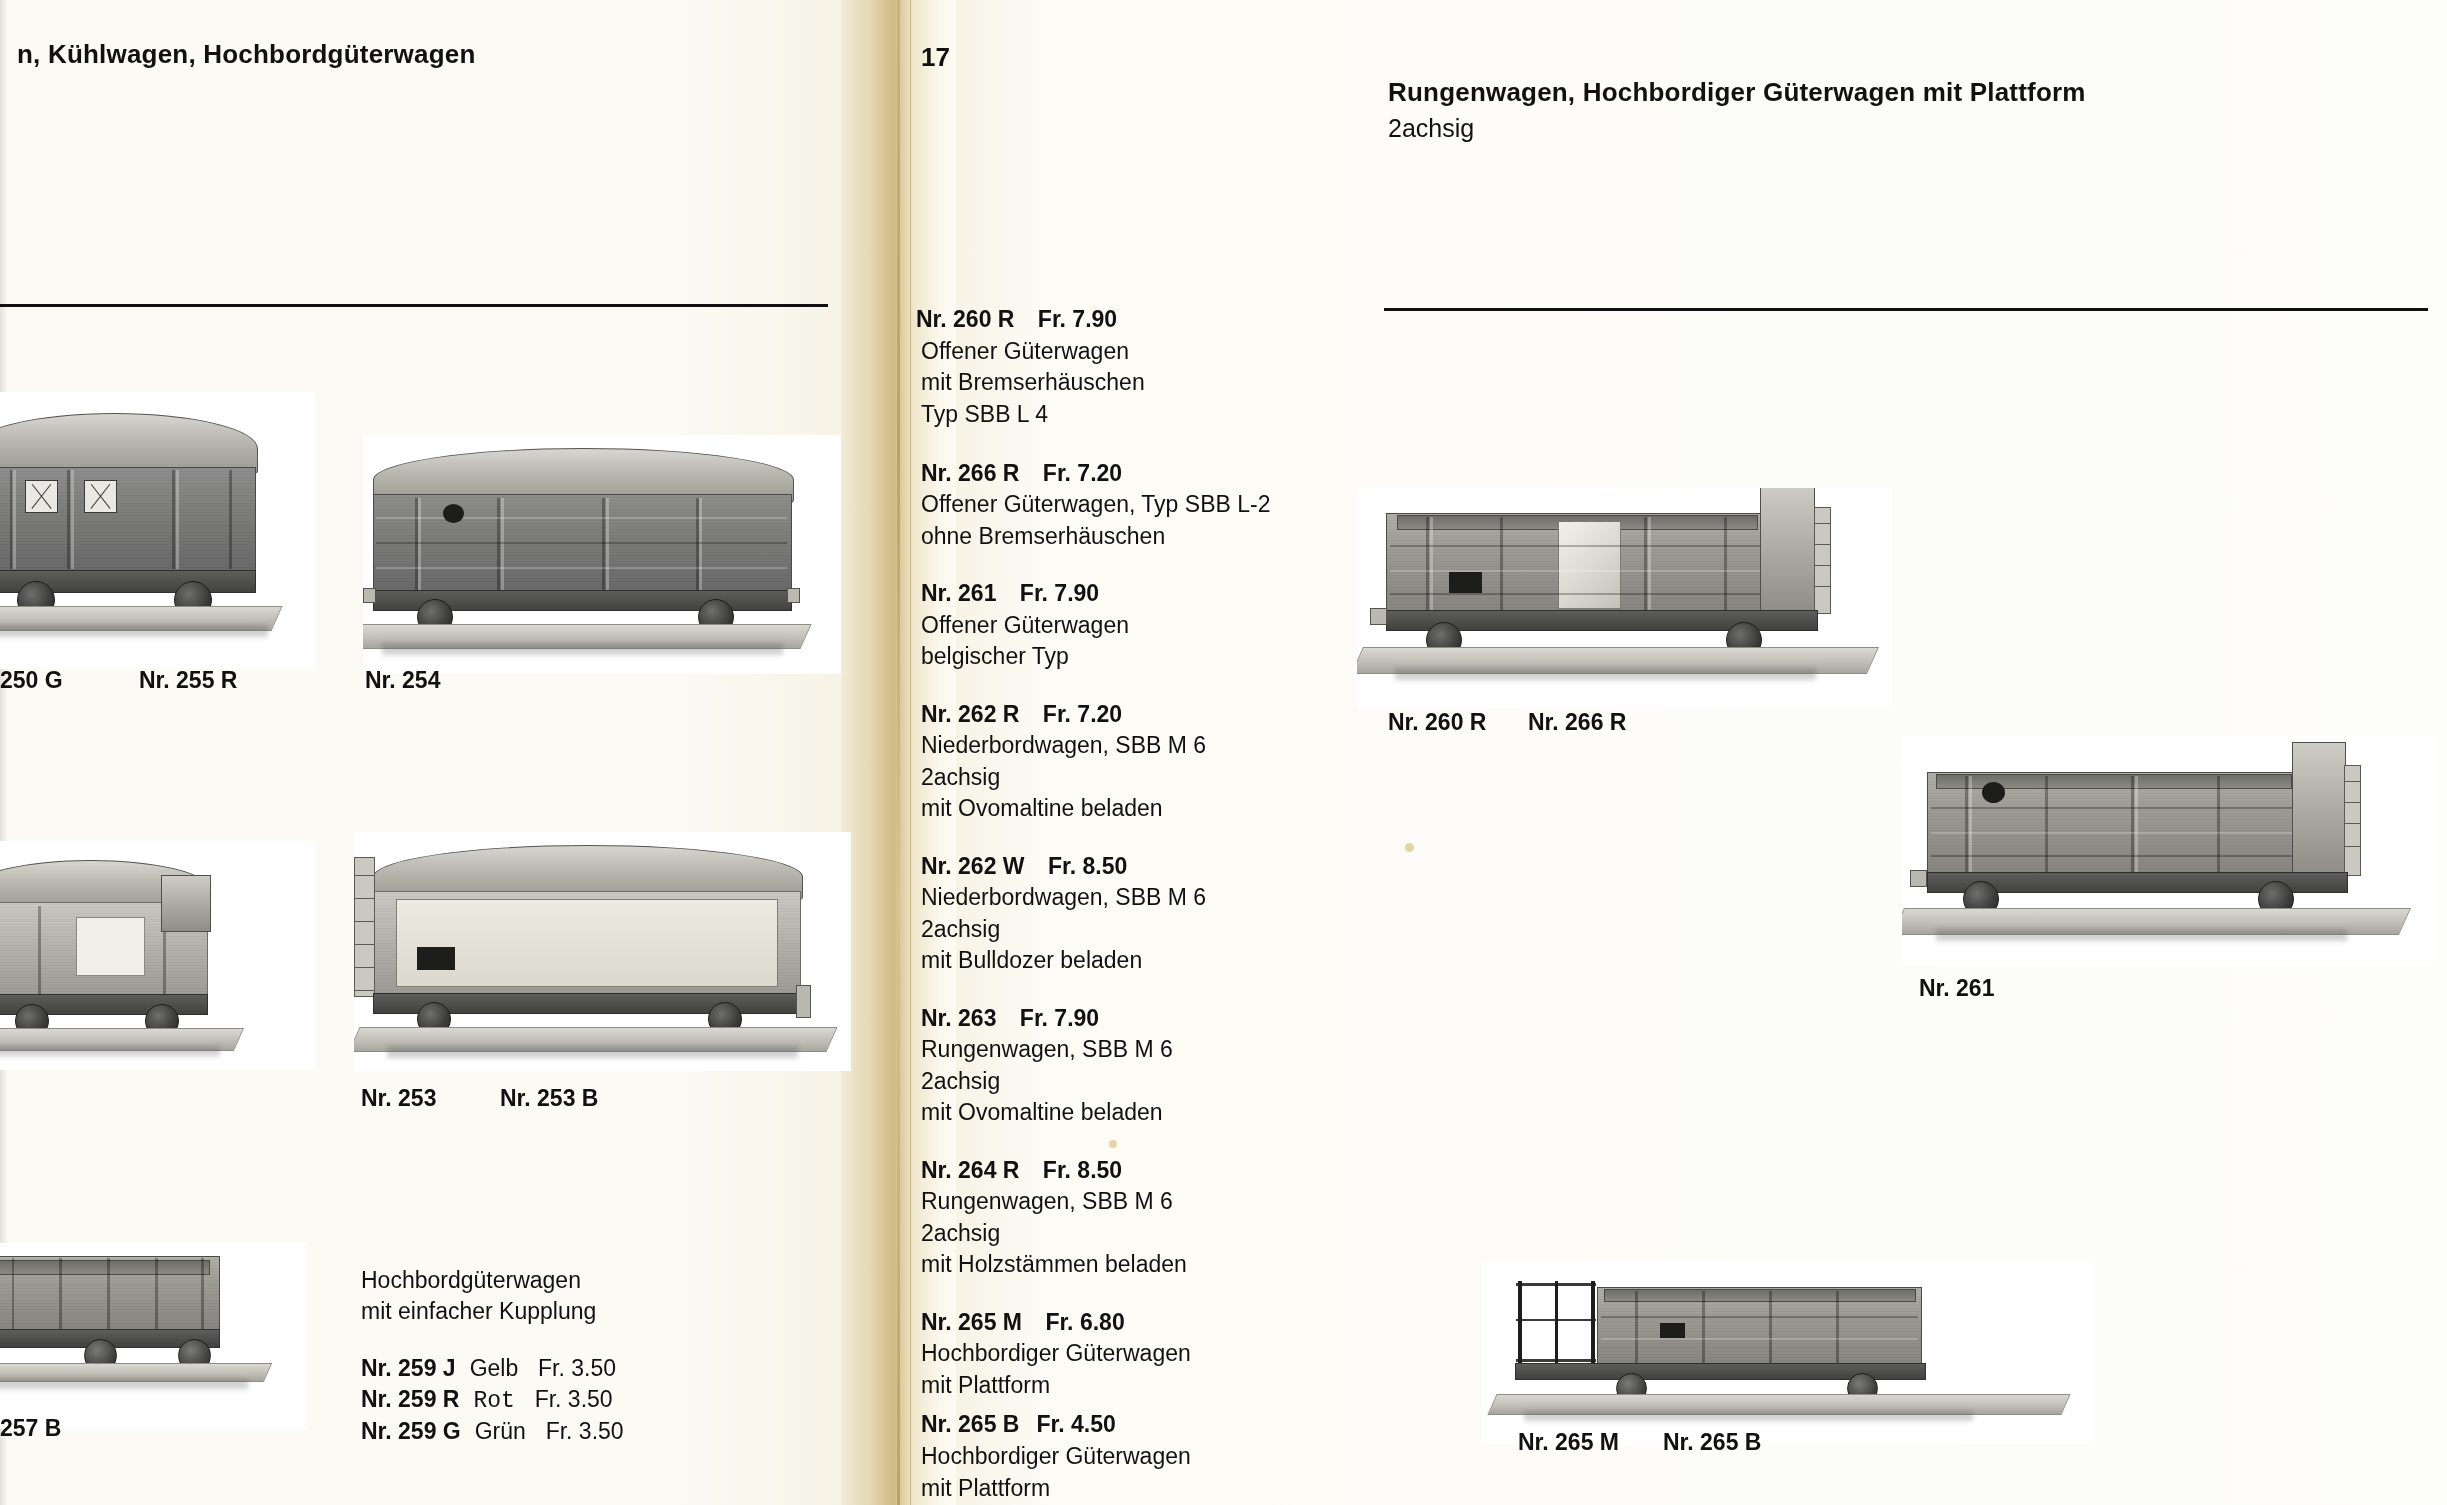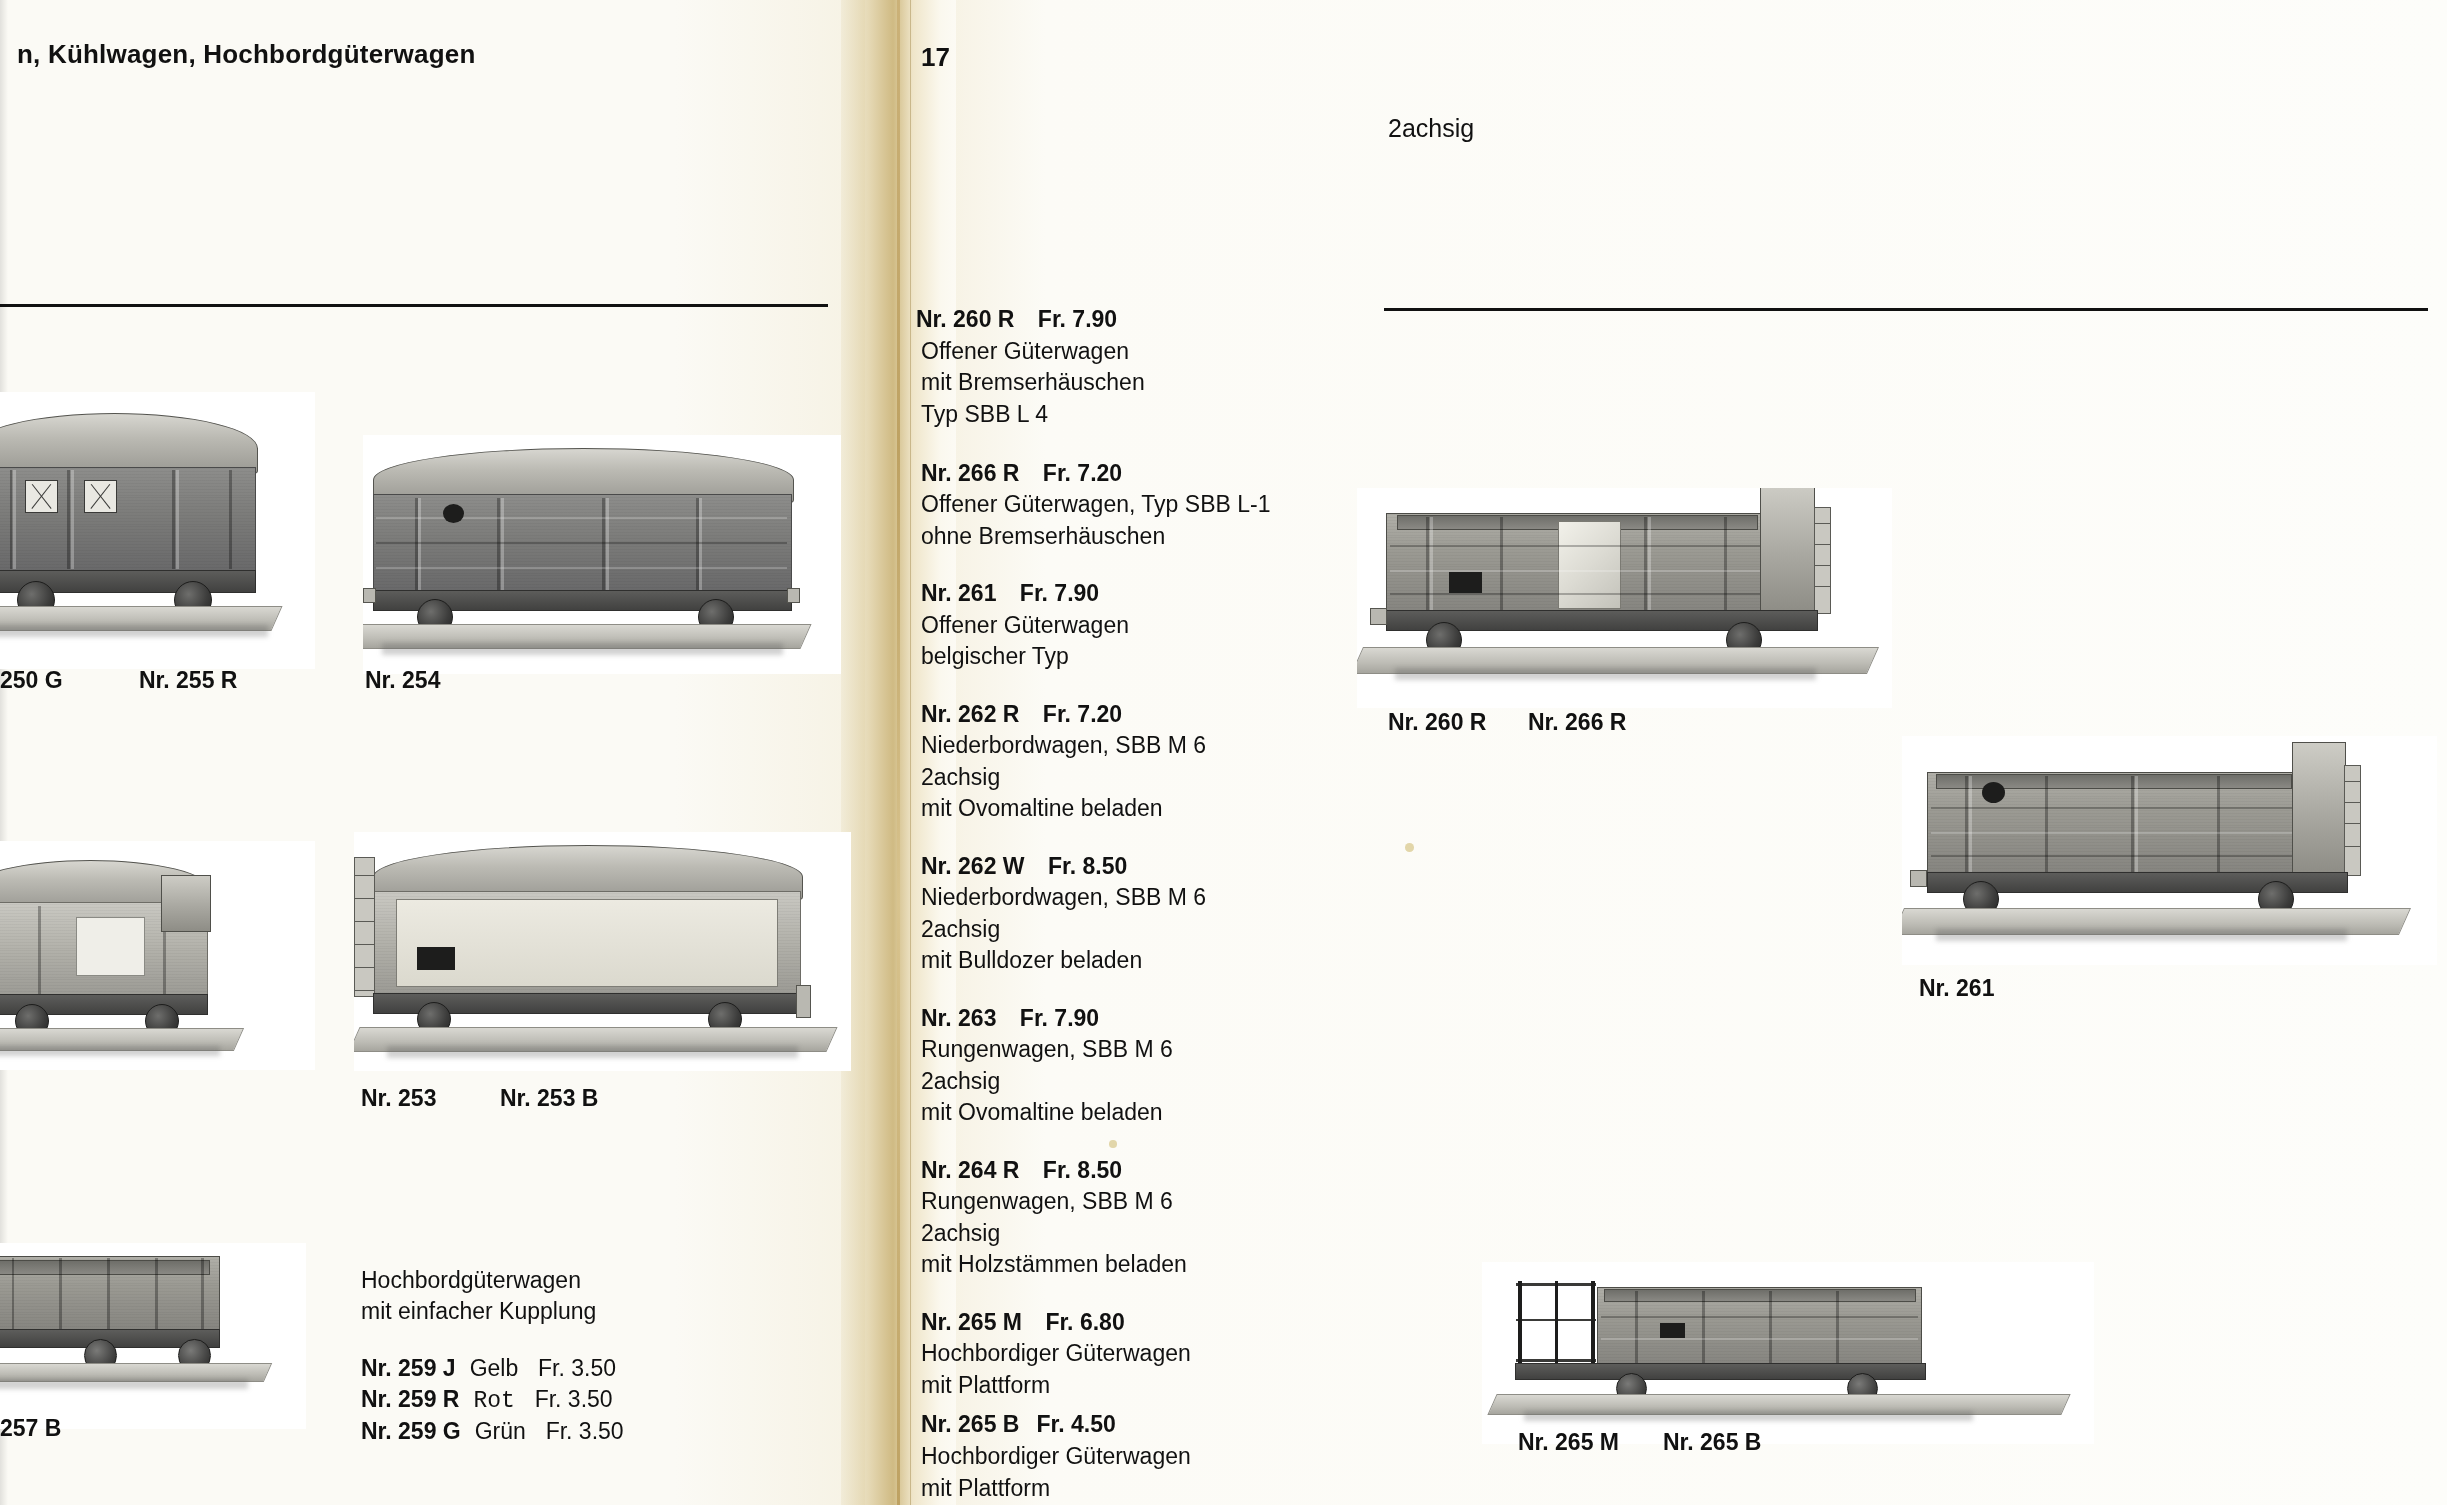--- a/index.html
+++ b/index.html
@@ -275,20 +275,21 @@
   <div class="gutter-line2"></div>
   <div class="page-edge-dark"></div>
 
   <div class="fleck" style="left:1405px; top:843px; width:8.6px; height:8.6px;"></div>
   <div class="fleck" style="left:1109px; top:1140px; width:7.6px; height:7.6px;"></div>
 
   <div class="hdr" style="left:17px; top:38px;">n, Kühlwagen, Hochbordgüterwagen</div>
 
   <div class="pagenum" style="left:921px; top:42px;">17</div>
 
+  <div class="hdr" style="left:1388px; top:76px;">Rungenwagen, Hochbordiger Güterwagen mit Plattform</div>
   <div class="hdr-sub" style="left:1388px; top:113px;">2achsig</div>
 
   <div class="rule" style="left:0px; top:304px; width:828px;"></div>
   <div class="rule" style="left:1384px; top:308px; width:1044px;"></div>
 
   <div class="photo" style="left:0px; top:392px; width:315px; height:277px;">
     <div class="ph-bg"></div>
 
     <div class="roof" style="left:-29px; top:21px; width:287px; height:61px;"></div>
     <div class="body" style="left:-29px; top:75px; width:285px; height:105px;">
@@ -430,21 +431,21 @@
     <b style="margin-left:17px;">Fr. 7.90</b>
   </div>
   <div class="blk" style="left:921px; top:335px;">Offener Güterwagen</div>
   <div class="blk" style="left:921px; top:366px;">mit Bremserhäuschen</div>
   <div class="blk" style="left:921px; top:398px;">Typ SBB L 4</div>
 
   <div class="blk" style="left:921px; top:457px;">
     <b>Nr. 266 R</b>
     <b style="margin-left:17px;">Fr. 7.20</b>
   </div>
-  <div class="blk" style="left:921px; top:488px;">Offener Güterwagen, Typ SBB L-1</div>
+  <div class="blk" style="left:921px; top:488px;">Offener Güterwagen, Typ SBB L-2</div>
   <div class="blk" style="left:921px; top:520px;">ohne Bremserhäuschen</div>
 
   <div class="blk" style="left:921px; top:577px;">
     <b>Nr. 261</b>
     <b style="margin-left:17px;">Fr. 7.90</b>
   </div>
   <div class="blk" style="left:921px; top:609px;">Offener Güterwagen</div>
   <div class="blk" style="left:921px; top:640px;">belgischer Typ</div>
 
   <div class="blk" style="left:921px; top:698px;">

